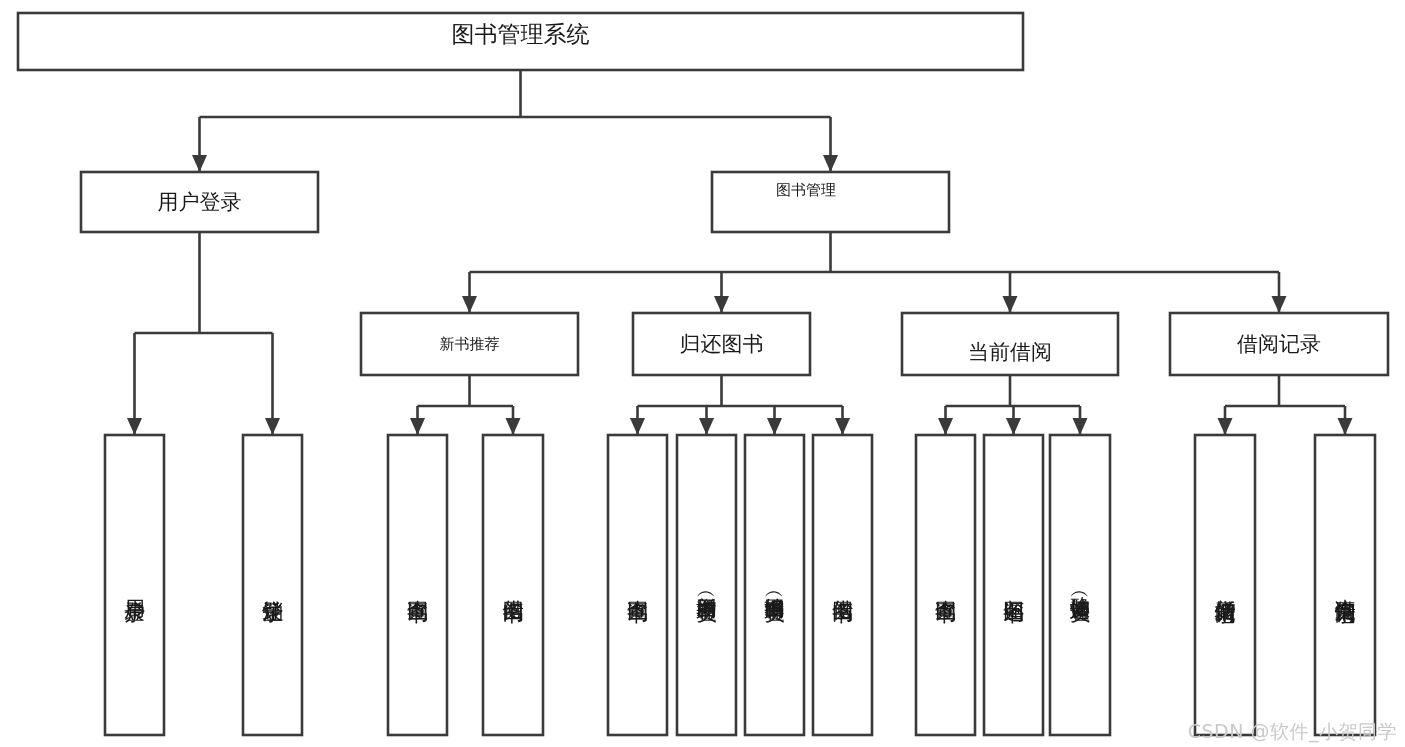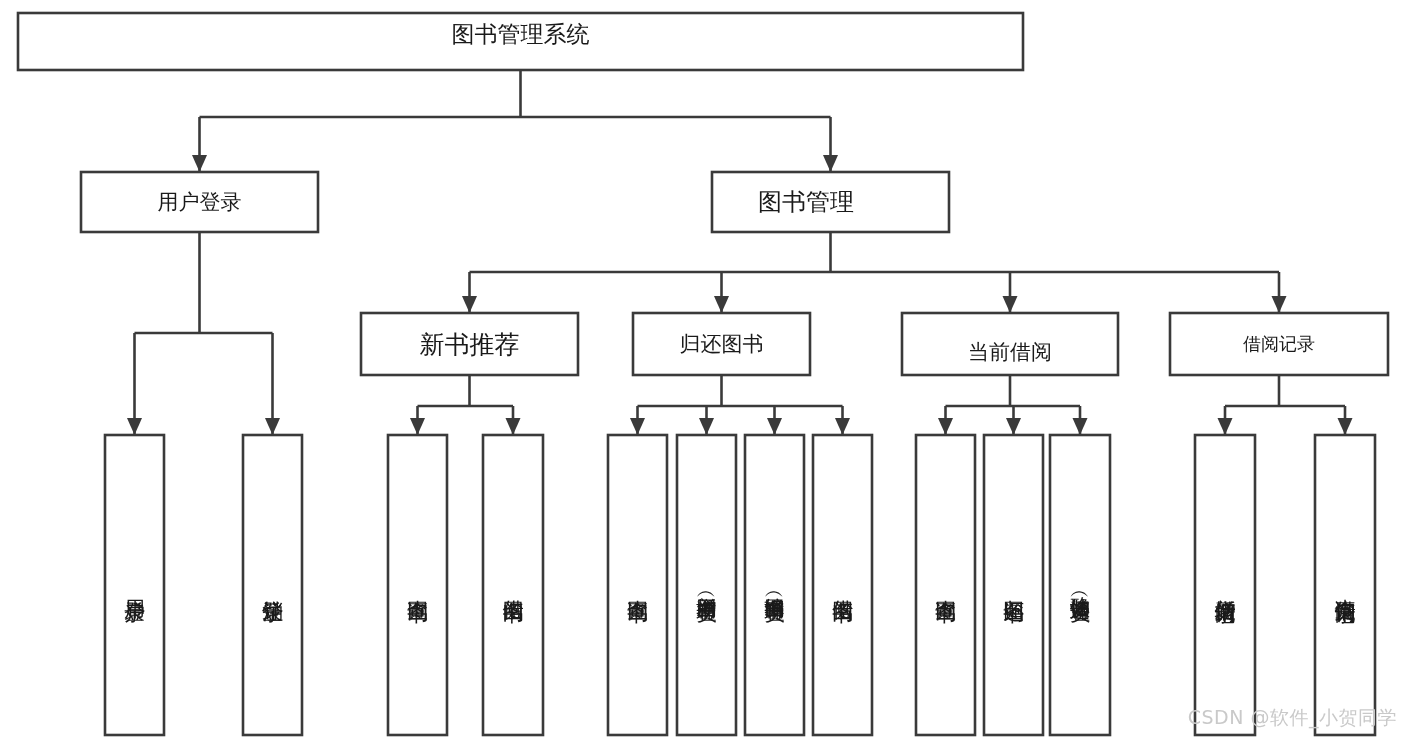--- a/index.html
+++ b/index.html
@@ -47,21 +47,21 @@
     align-items:center;
     justify-content:center;
     font-family:"DejaVu Sans","Liberation Sans",sans-serif;
     color:#1a1a1a;
     white-space:nowrap;
     pointer-events:none;
   }
   .watermark{
     position:absolute;
     right:8px;
-    bottom:16px;
+    bottom:2px;
     font-family:"DejaVu Sans","Liberation Sans",sans-serif;
     font-size:19px;
     color:#c9c9c9;
     letter-spacing:0.5px;
     user-select:none;
     pointer-events:none;
   }
   .hit{
     position:absolute;
     background:transparent;
@@ -151,23 +151,23 @@
   </svg>
   <div id="label-layer">
       <div class="htext-wrap" style="left: 18px; top: 6px; width: 1005px; height: 57px; font-size: 23px;">图书管理系统</div>
       <div class="hit" style="left: 18px; top: 13px; width: 1005px; height: 57px;"></div>
       <div class="htext-wrap" style="left: 81px; top: 172px; width: 237px; height: 60px; font-size: 21px;">用户登录</div>
       <div class="hit" style="left: 81px; top: 172px; width: 237px; height: 60px;"></div>
       <div class="vtext-wrap" style="left: 105px; top: 435px; width: 59px; height: 300px;">用户登录</div>
       <div class="hit" style="left: 105px; top: 435px; width: 59px; height: 300px;"></div>
       <div class="vtext-wrap" style="left: 243px; top: 435px; width: 59px; height: 300px;">注销登录</div>
       <div class="hit" style="left: 243px; top: 435px; width: 59px; height: 300px;"></div>
-      <div class="htext-wrap" style="left: 712px; top: 172px; width: 188px; height: 60px; font-size: 24px;">图书管理</div>
+      <div class="htext-wrap" style="left: 712px; top: 160px; width: 188px; height: 60px; font-size: 15px;">图书管理</div>
       <div class="hit" style="left: 712px; top: 172px; width: 237px; height: 60px;"></div>
-      <div class="htext-wrap" style="left: 361px; top: 313px; width: 217px; height: 62px; font-size: 25px;">新书推荐</div>
+      <div class="htext-wrap" style="left: 361px; top: 313px; width: 217px; height: 62px; font-size: 15px;">新书推荐</div>
       <div class="hit" style="left: 361px; top: 313px; width: 217px; height: 62px;"></div>
       <div class="vtext-wrap" style="left: 388px; top: 435px; width: 59px; height: 300px;">查询图书</div>
       <div class="hit" style="left: 388px; top: 435px; width: 59px; height: 300px;"></div>
       <div class="vtext-wrap" style="left: 483px; top: 435px; width: 60px; height: 300px;">借阅图书</div>
       <div class="hit" style="left: 483px; top: 435px; width: 60px; height: 300px;"></div>
       <div class="htext-wrap" style="left: 633px; top: 313px; width: 177px; height: 62px; font-size: 21px;">归还图书</div>
       <div class="hit" style="left: 633px; top: 313px; width: 177px; height: 62px;"></div>
       <div class="vtext-wrap" style="left: 608px; top: 435px; width: 59px; height: 300px;">查询图书</div>
       <div class="hit" style="left: 608px; top: 435px; width: 59px; height: 300px;"></div>
       <div class="vtext-wrap" style="left: 677px; top: 435px; width: 59px; height: 300px; font-size: 20px;">新增图书（管理员）</div>
@@ -177,21 +177,21 @@
       <div class="vtext-wrap" style="left: 813px; top: 435px; width: 59px; height: 300px;">借阅图书</div>
       <div class="hit" style="left: 813px; top: 435px; width: 59px; height: 300px;"></div>
       <div class="htext-wrap" style="left: 902px; top: 313px; width: 216px; height: 78px; font-size: 21px;">当前借阅</div>
       <div class="hit" style="left: 902px; top: 313px; width: 216px; height: 62px;"></div>
       <div class="vtext-wrap" style="left: 916px; top: 435px; width: 59px; height: 300px;">查询图书</div>
       <div class="hit" style="left: 916px; top: 435px; width: 59px; height: 300px;"></div>
       <div class="vtext-wrap" style="left: 984px; top: 435px; width: 59px; height: 300px;">归还图书</div>
       <div class="hit" style="left: 984px; top: 435px; width: 59px; height: 300px;"></div>
       <div class="vtext-wrap" style="left: 1050px; top: 435px; width: 60px; height: 300px; font-size: 20px;">确认归还（管理员）</div>
       <div class="hit" style="left: 1050px; top: 435px; width: 60px; height: 300px;"></div>
-      <div class="htext-wrap" style="left: 1170px; top: 313px; width: 218px; height: 62px; font-size: 18px;">借阅记录</div>
+      <div class="htext-wrap" style="left: 1170px; top: 313px; width: 218px; height: 62px; font-size: 21px;">借阅记录</div>
       <div class="hit" style="left: 1170px; top: 313px; width: 218px; height: 62px;"></div>
       <div class="vtext-wrap" style="left: 1195px; top: 435px; width: 60px; height: 300px;">新增借阅记录</div>
       <div class="hit" style="left: 1195px; top: 435px; width: 60px; height: 300px;"></div>
       <div class="vtext-wrap" style="left: 1315px; top: 435px; width: 60px; height: 300px;">查询借阅记录</div>
       <div class="hit" style="left: 1315px; top: 435px; width: 60px; height: 300px;"></div>
     </div>
   <div class="watermark">CSDN @软件_小贺同学</div>
 </div>
 
 </body></html>

